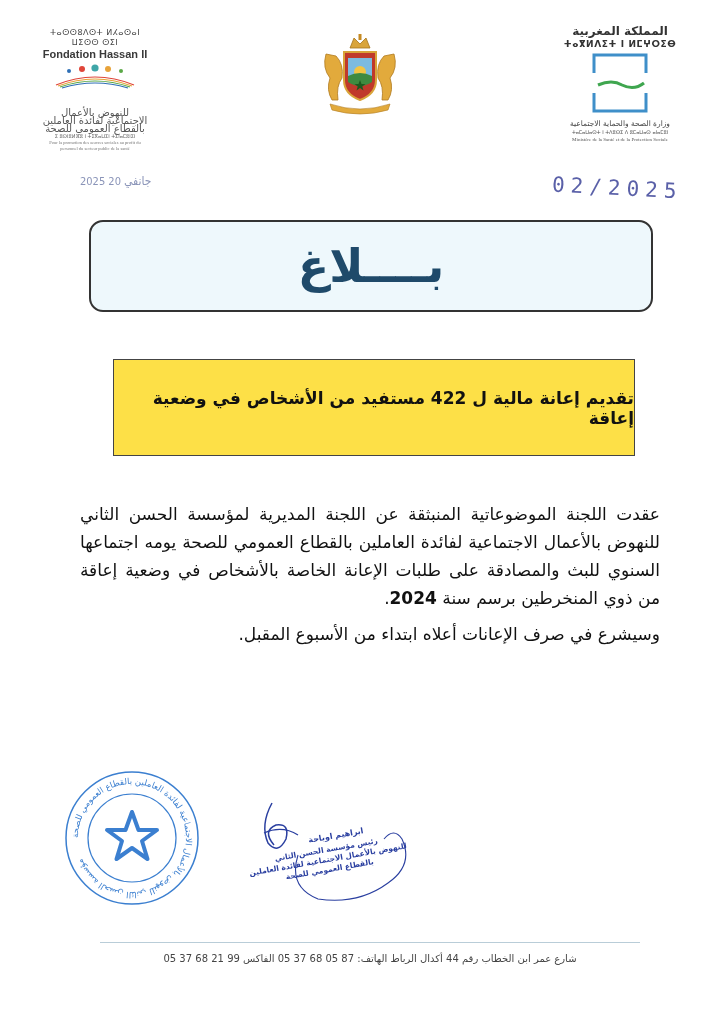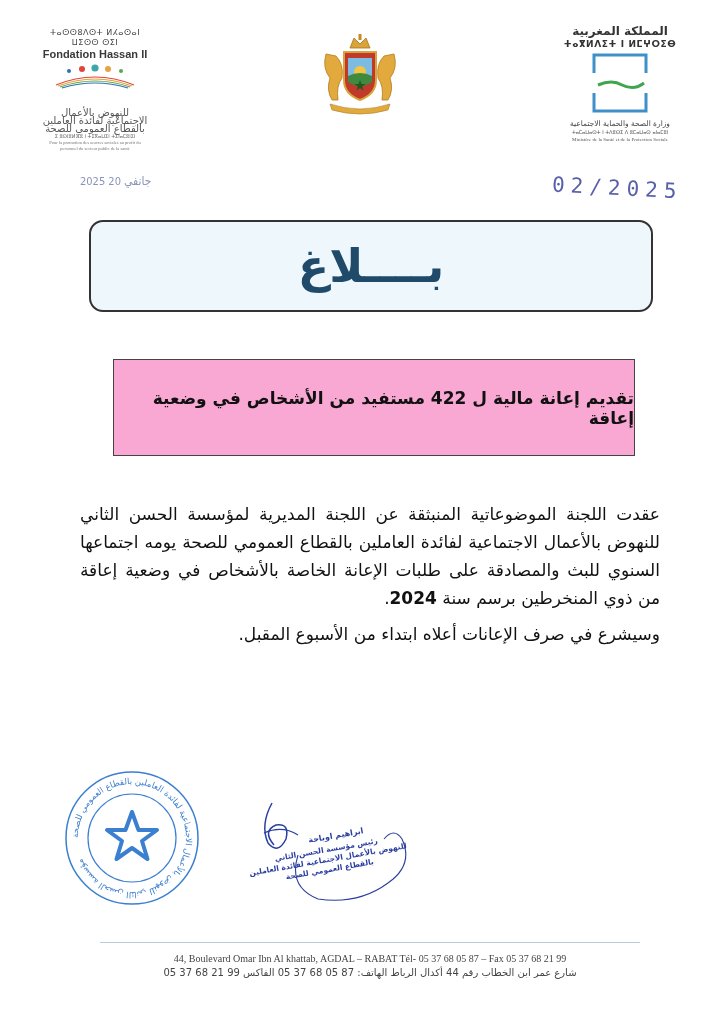--- a/index.html
+++ b/index.html
@@ -31,21 +31,21 @@
     .date-stamp { position: absolute; left: 80px; top: 174px; font-size: 11px; color: #8a94b8; font-family: "DejaVu Sans Condensed", "DejaVu Sans", sans-serif; direction: ltr; }
     .date-stamp .num { font-size: 11px; letter-spacing: 2px; }
     .date-stamp .month { font-size: 12px; }
     .ref-num { position: absolute; left: 552px; top: 176px; font-size: 21px; color: #5a60a8; letter-spacing: 6px; font-family: "DejaVu Sans Mono", monospace; transform: rotate(3deg); }
 
     
     .title-box { position: absolute; left: 89px; top: 220px; width: 560px; height: 88px; border: 2px solid #333; border-radius: 14px; background: #eef8fc; display: flex; align-items: center; justify-content: center; }
     .title-box .title { font-size: 46px; font-weight: bold; color: #1f4a6a; direction: rtl; font-family: "DejaVu Sans", sans-serif; }
 
     
-    .subject-box { position: absolute; left: 113px; top: 359px; width: 520px; height: 95px; border: 1.5px solid #444; background: #f9a8d4; display: flex; align-items: center; justify-content: center; }
+    .subject-box { position: absolute; left: 113px; top: 359px; width: 520px; height: 95px; border: 1.5px solid #444; background: #fde047; display: flex; align-items: center; justify-content: center; }
     .subject-box .subject { font-size: 17px; font-weight: bold; color: #111; direction: rtl; }
 
     
     .body-text { position: absolute; left: 80px; top: 500px; width: 580px; direction: rtl; text-align: justify; font-size: 17px; line-height: 28px; color: #111; }
     .body-text p { margin: 0 0 8px 0; }
     .body-text b { font-weight: bold; }
 
     
     .seal { position: absolute; left: 62px; top: 768px; width: 140px; height: 140px; }
     
@@ -167,15 +167,14 @@
   <div class="name">ابراهيم اوباحة</div>
   <div class="roles">
     <div>رئيس مؤسسة الحسن الثاني</div>
     <div>للنهوض بالأعمال الاجتماعية لفائدة العاملين</div>
     <div>بالقطاع العمومي للصحة</div>
   </div>
 </div>
 
 <div class="footer-line"></div>
 <div class="footer">
-  <div class="fr">44, Boulevard Omar Ibn Al khattab, AGDAL – RABAT Tél- 05 37 68 05 87 – Fax 05 37 68 21 99</div>
   <div class="ar">شارع عمر ابن الخطاب رقم 44 أكدال الرباط الهاتف: 87 05 68 37 05 الفاكس 99 21 68 37 05</div>
 </div>
 
 </body></html>

